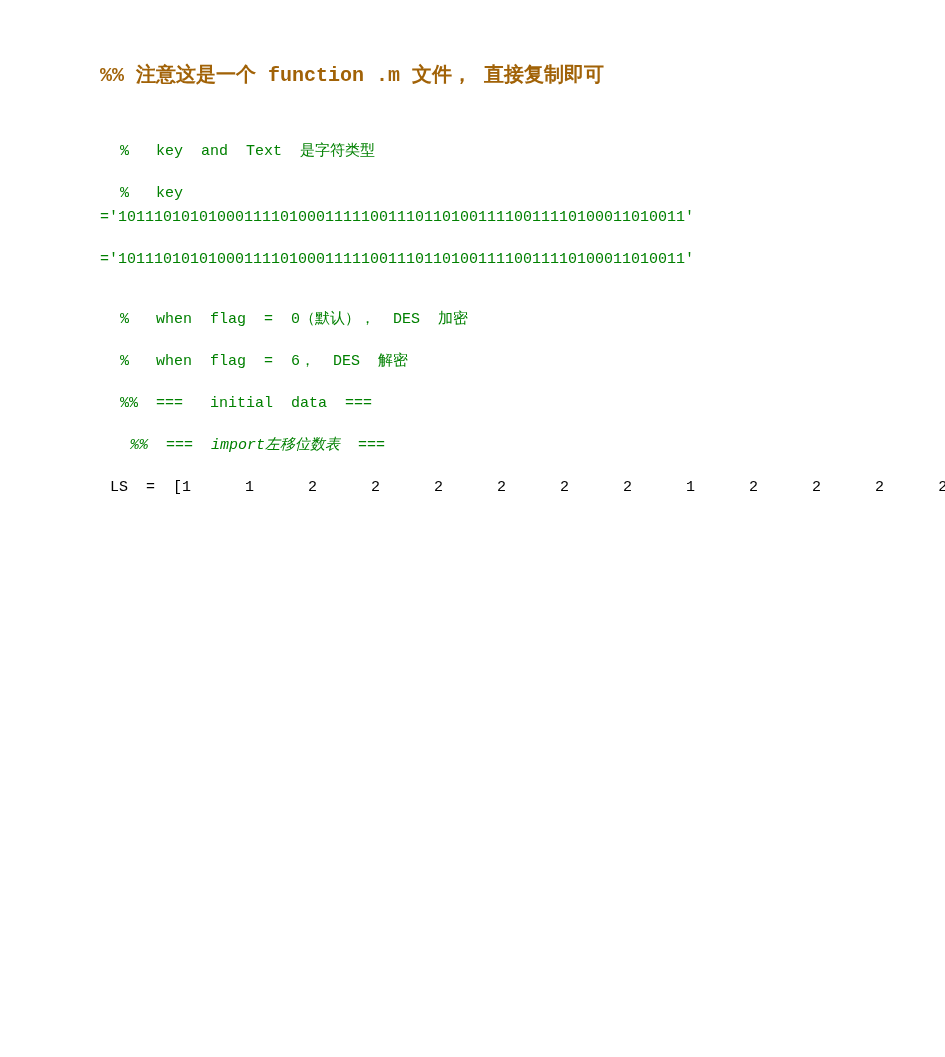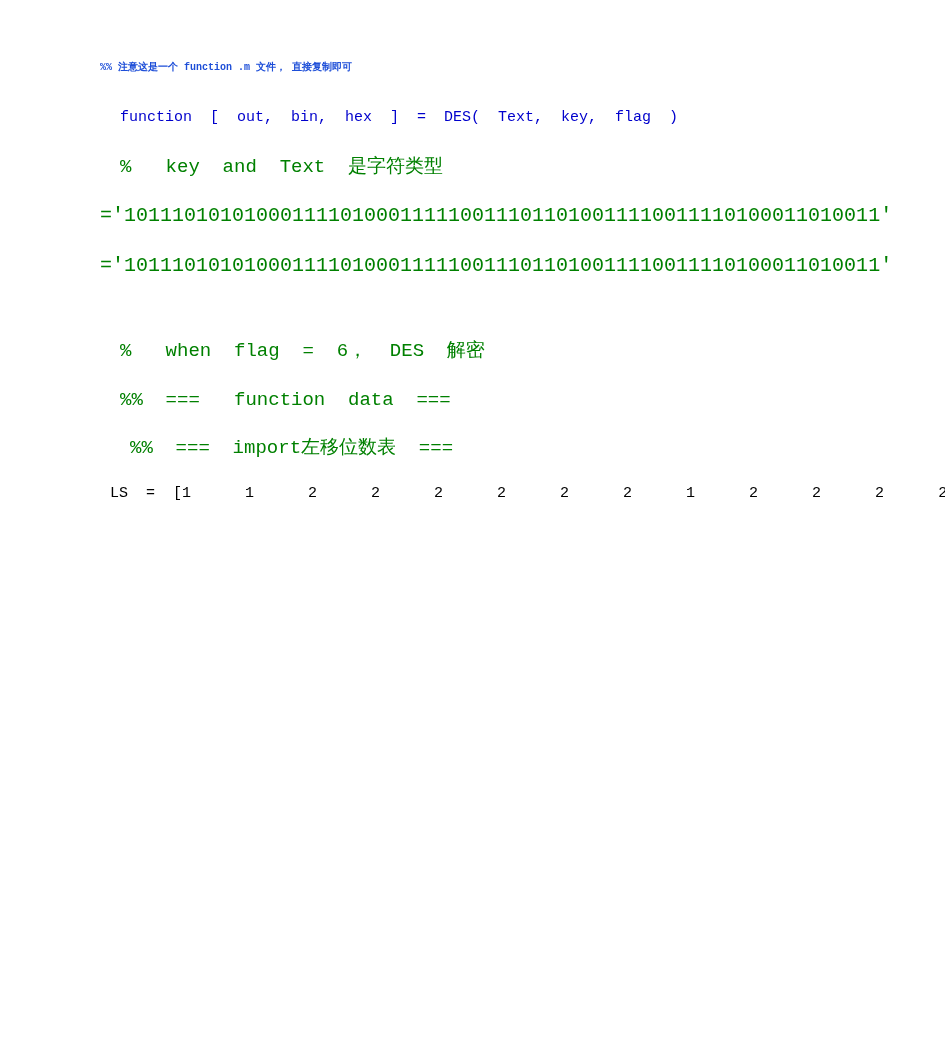--- a/index.html
+++ b/index.html
@@ -16,23 +16,23 @@
     }
     .page-container {
       max-width: 945px;
       min-height: 1057px;
       margin: 0 auto;
       padding: 60px 80px;
       background: #ffffff;
     }
     .header-comment {
       font-family: 'Courier New', Courier, monospace;
-      font-size: 10px;
+      font-size: 20px;
       font-weight: bold;
-      color: #1d4ed8;
+      color: #a16207;
       margin-bottom: 30px;
       padding-left: 20px;
     }
     .code-block {
       padding-left: 20px;
     }
     .line-green {
       color: #008000;
     }
     .line-blue {
@@ -50,28 +50,28 @@
       padding-left: 20px;
       font-size: 15px;
       font-family: 'Courier New', Courier, monospace;
       white-space: pre;
       display: block;
       margin-bottom: 4px;
     }
     .comment-green {
       color: #008000;
       padding-left: 20px;
-      font-size: 19px;
+      font-size: 15px;
       font-family: 'Courier New', Courier, monospace;
       white-space: pre;
       display: block;
     }
     .key-line {
       color: #008000;
-      font-size: 20px;
+      font-size: 15px;
       font-family: 'Courier New', Courier, monospace;
       white-space: pre;
       display: block;
     }
     .ls-line {
       color: #000000;
       font-size: 15px;
       font-family: 'Courier New', Courier, monospace;
       white-space: pre;
       display: block;
@@ -81,53 +81,54 @@
 <body>
 
 <div class="page-container">
 
   <div class="header-comment">
     <span>%%  注意这是一个  function  .m 文件，  直接复制即可</span>
   </div>
 
   <div class="code-block">
 
-    <span class="function-line line-blue">function  [  out,  bin,  hex  ]  =  DES(  Text,  key,  flag  )</span>
 
     <span class="spacer"></span>
 
     <span class="comment-green">%   key  and  Text  是字符类型</span>
 
     <span class="spacer"></span>
 
+    <span class="comment-green">%   key</span>
 
     <span class="key-line line-green">='101110101010001111010001111100111011010011110011110100011010011'</span>
 
     <span class="spacer"></span>
 
 
     <span class="key-line line-green">='101110101010001111010001111100111011010011110011110100011010011'</span>
 
     <span class="spacer"></span>
 
 
     <span class="spacer"></span>
 
+    <span class="comment-green">%   when  flag  =  0（默认），  DES  加密</span>
 
     <span class="spacer"></span>
 
     <span class="comment-green">%   when  flag  =  6，  DES  解密</span>
 
     <span class="spacer"></span>
 
-    <span class="comment-green">%%  ===   function  data  ===</span>
+    <span class="comment-green">%%  ===   initial  data  ===</span>
 
     <span class="spacer"></span>
 
-    <span class="comment-green" style="padding-left: 30px;">%%  ===  import左移位数表  ===</span>
+    <span class="comment-green" style="padding-left: 30px; font-style: italic;">%%  ===  import左移位数表  ===</span>
 
     <span class="spacer"></span>
 
     <span class="ls-line line-black" style="padding-left: 10px;">LS  =  [1      1      2      2      2      2      2      2      1      2      2      2      2      2      2      1];</span>
 
   </div>
 
 </div>
 
 </body></html>

